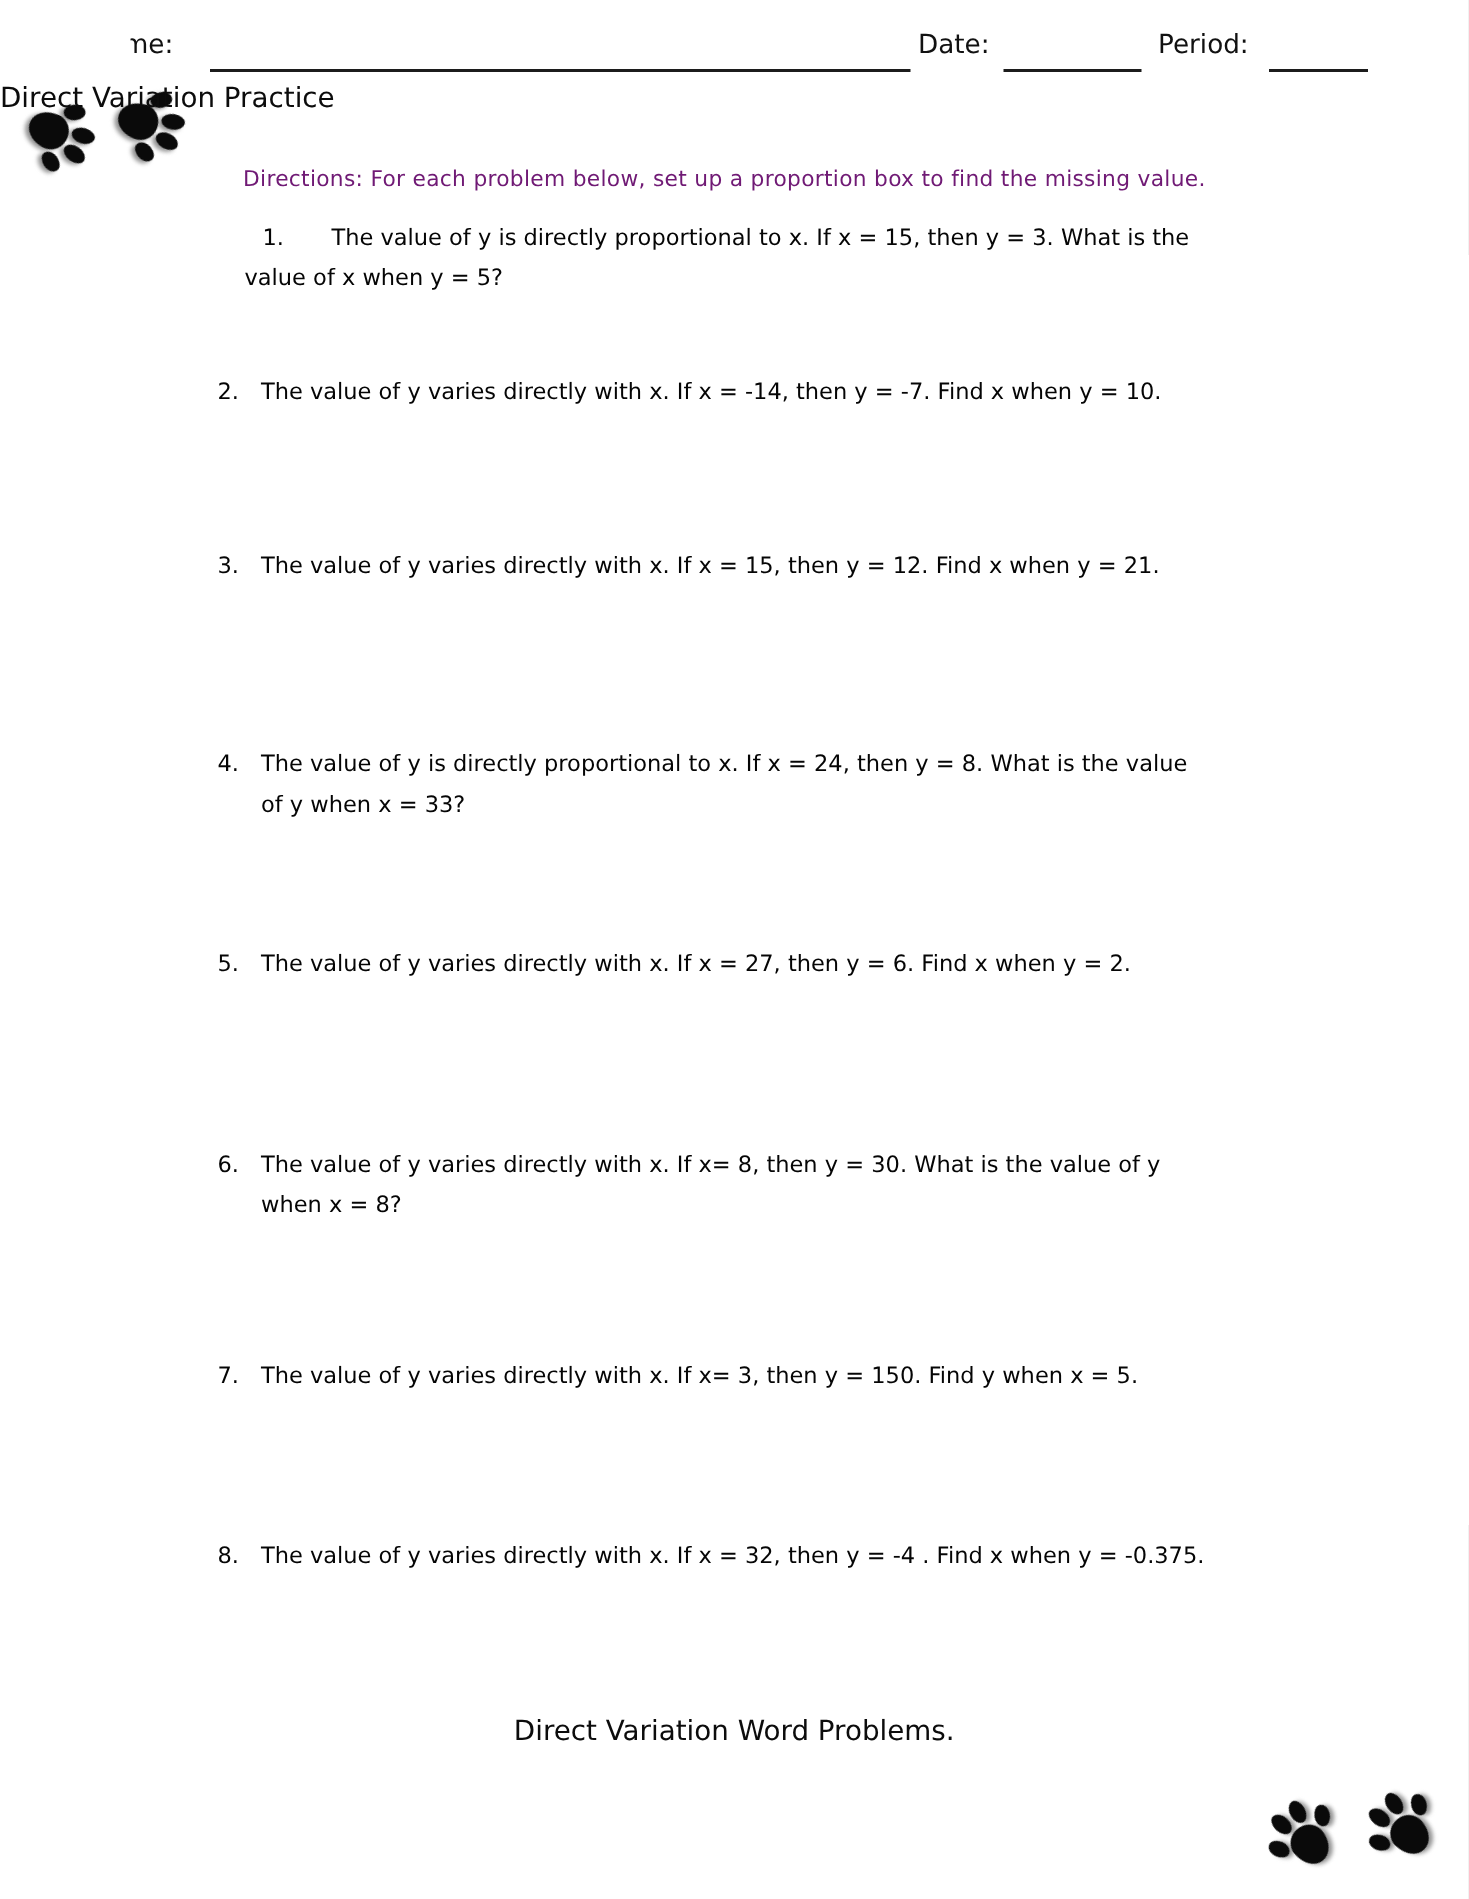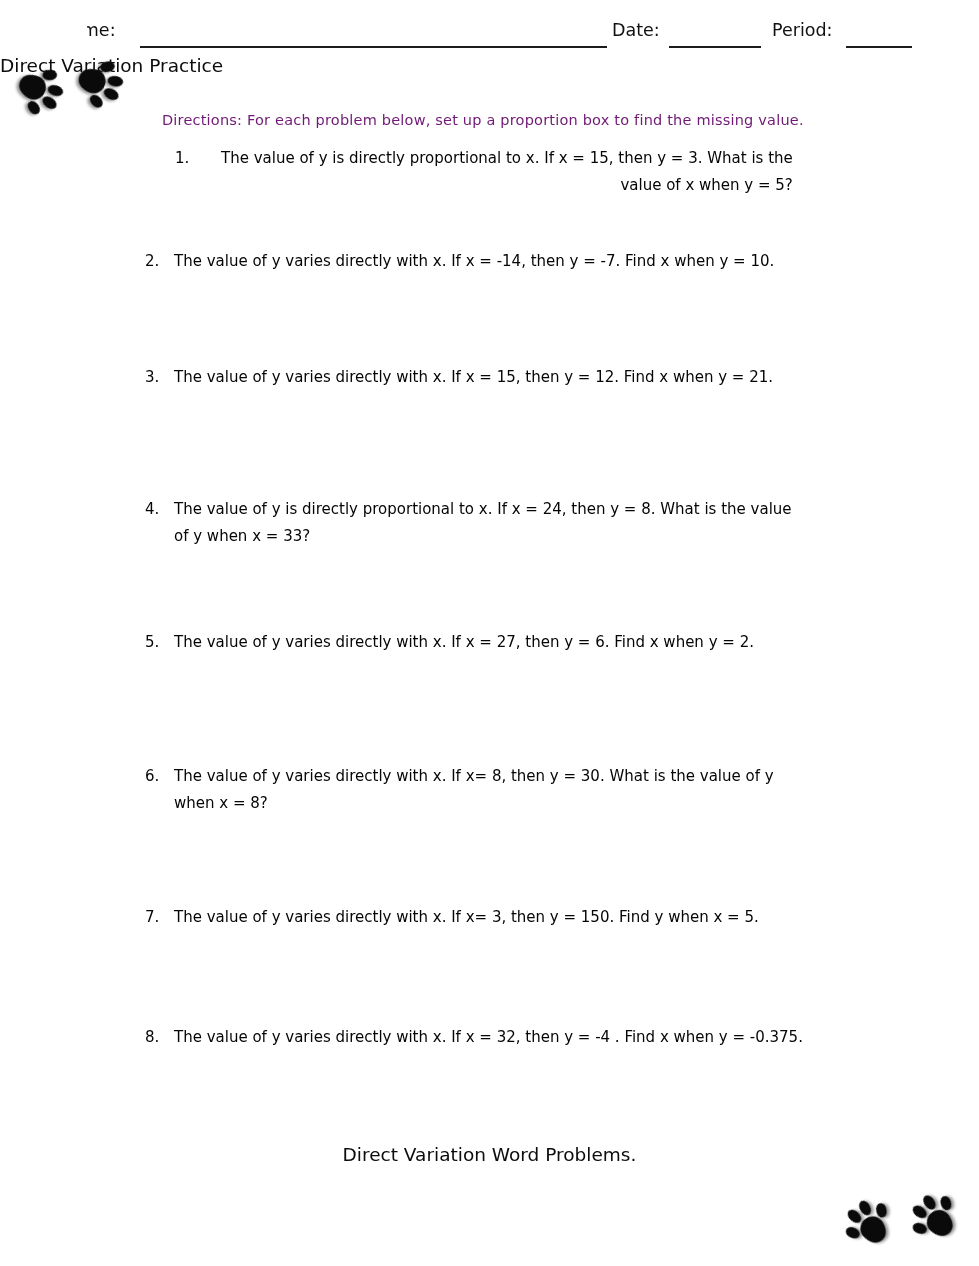--- a/index.html
+++ b/index.html
@@ -23,21 +23,21 @@
   
   .doc-title { position:absolute; left:0; right:0; top:55px; text-align:left; font-size:18.5px; color:#0c0c0c; }
   .directions { position:absolute; left:162px; top:112px; font-size:14.5px; letter-spacing:0.2px; color:#701a75; white-space:nowrap; }
   .doc-footer { position:absolute; left:0; right:0; top:1100px; text-align:center; font-size:18.5px; color:#0c0c0c;margin-top:44px; }
   
   .problem { position:absolute; left:145px; font-size:15px; line-height:27px; color:#050505; white-space:nowrap; }
   .problem .num { display:inline-block; width:29px; }
   .problem .cont { margin-left:29px; min-height:0; }
   .problem-1 { left:163px; }
   .problem-1 .num { width:46px; padding-left:12px; }
-  .problem-1 .cont { margin-left:0;text-align:right; }
+  .problem-1 .cont { margin-left:0; }
   
   .paw {
     position:absolute; width:52px; height:56px; color:#0a0a0a;
     filter:drop-shadow(2px 2.5px 1.5px rgba(110,110,110,0.75));
   }
   .paw-tl1 { left:13px;  top:62px;   transform:rotate(116deg); }
   .paw-tl2 { left:73px;  top:55px;   transform:rotate(108deg); }
   .paw-br1 { left:843px; top:1196px; transform:rotate(-38deg); }
   .paw-br2 { left:909px; top:1190px; transform:rotate(-44deg); }
   .defs-hidden { position:absolute; width:0; height:0; overflow:hidden; }

